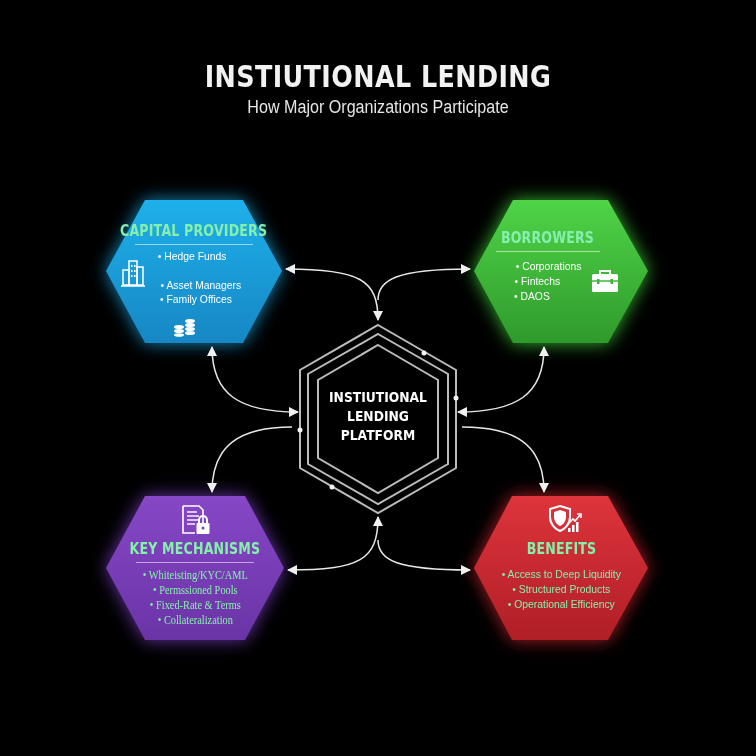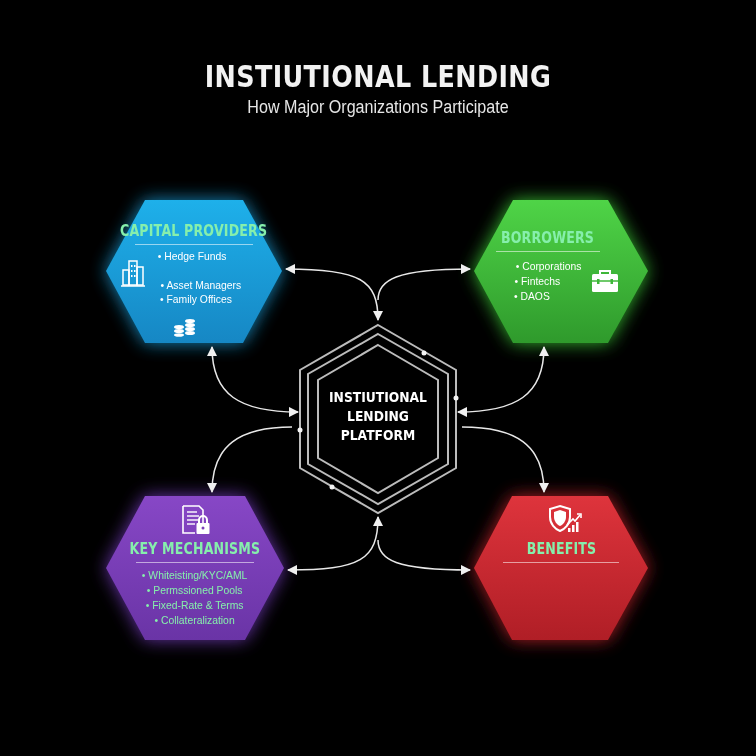--- a/index.html
+++ b/index.html
@@ -165,21 +165,21 @@
         <line x1="7" y1="16" x2="19" y2="16"></line>
         <line x1="7" y1="20" x2="15" y2="20"></line>
       </g>
     <path d="M19,19 V16 a4,4 0 0 1 8,0 V19" fill="none" stroke="#fff" stroke-width="2"></path>
     <rect x="16.5" y="19" width="13" height="11" rx="1" fill="#fff"></rect>
     <circle cx="23" cy="24" r="1.5" fill="#7b3fb8"></circle>
   </svg>
   <div class="hex-content">
     <div class="hex-title" style="margin-top:44px;">KEY MECHANISMS</div>
     <div class="hex-rule" style="width:118px; margin-top:4px;"></div>
-    <div style="margin-top:5px; text-align:center;">
+    <div style="margin-top:5px; text-align:center;font-family:Liberation Serif, serif;">
       <div class="hex-item">• Whiteisting/KYC/AML</div>
       <div class="hex-item">• Permssioned Pools</div>
       <div class="hex-item">• Fixed-Rate &amp; Terms</div>
       <div class="hex-item">• Collateralization</div>
     </div>
   </div>
 </div>
 
 <div class="hex" style="left:474px; top:496px; width:174px; height:108px;">
   <svg class="icon" style="left:74px; top:8px;" width="34" height="30" viewBox="0 0 34 30">
@@ -189,14 +189,19 @@
         <rect x="20" y="24" width="2.5" height="4"></rect>
         <rect x="24" y="21" width="2.5" height="7"></rect>
         <rect x="28" y="18" width="2.5" height="10"></rect>
       </g>
     <path d="M19,21 L25,15 L27,17 L32,11" fill="none" stroke="#fff" stroke-width="1.6"></path>
     <path d="M29,10 L33,10 L33,14" fill="none" stroke="#fff" stroke-width="1.6"></path>
   </svg>
   <div class="hex-content">
     <div class="hex-title" style="margin-top:44px;">BENEFITS</div>
     <div class="hex-rule" style="width:116px; margin-top:4px;"></div>
+    <div style="margin-top:5px; text-align:center;">
+      <div class="hex-item">• Access to Deep Liquidity</div>
+      <div class="hex-item">• Structured Products</div>
+      <div class="hex-item">• Operational Efficiency</div>
+    </div>
   </div>
 </div>
 
 </body></html>

